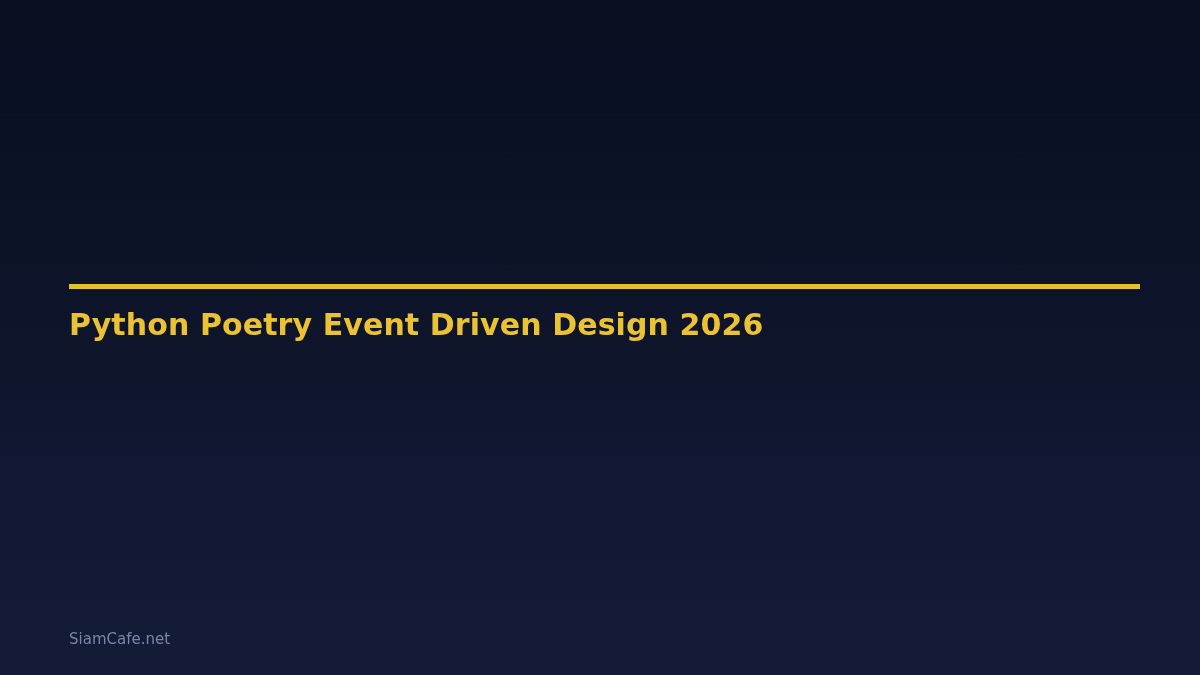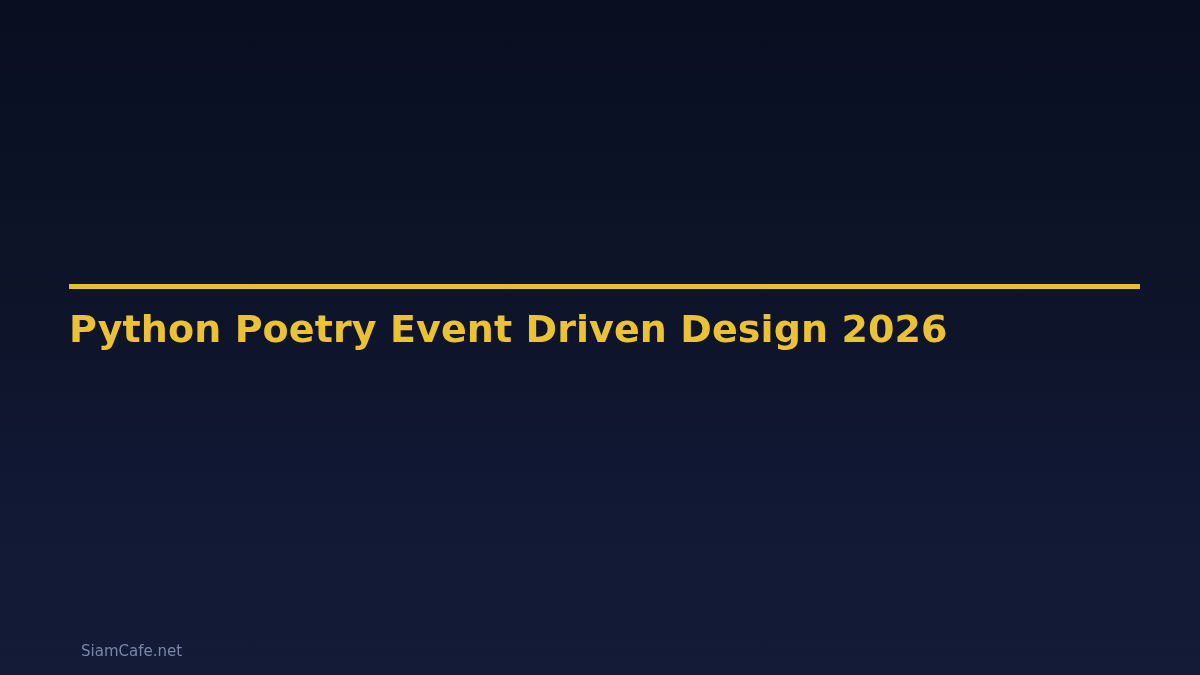--- a/index.html
+++ b/index.html
@@ -53,39 +53,39 @@
   .accent-rule {
     width: 100%;
     height: 5px;
     background: #e5c02e;
     border-radius: 0;
   }
 
   .slide-title {
     margin: 0;
     padding: 0;
-    font-size: 38px;
+    font-size: 30px;
     font-weight: bold;
     line-height: 1;
     letter-spacing: 0.1px;
     color: #ebc233;
     white-space: nowrap;
     position: absolute;
     left: 0;
     top: 26px;
   }
 
   .footer {
     position: absolute;
     left: 69px;
     top: 630px;
   }
 
   .footer-label {
-    margin: 12px;
+    margin: 0;
     font-size: 15px;
     font-weight: normal;
     line-height: 1.2;
     color: #7a86a8;
     white-space: nowrap;
   }
 </style>
 </head>
 <body>
 

